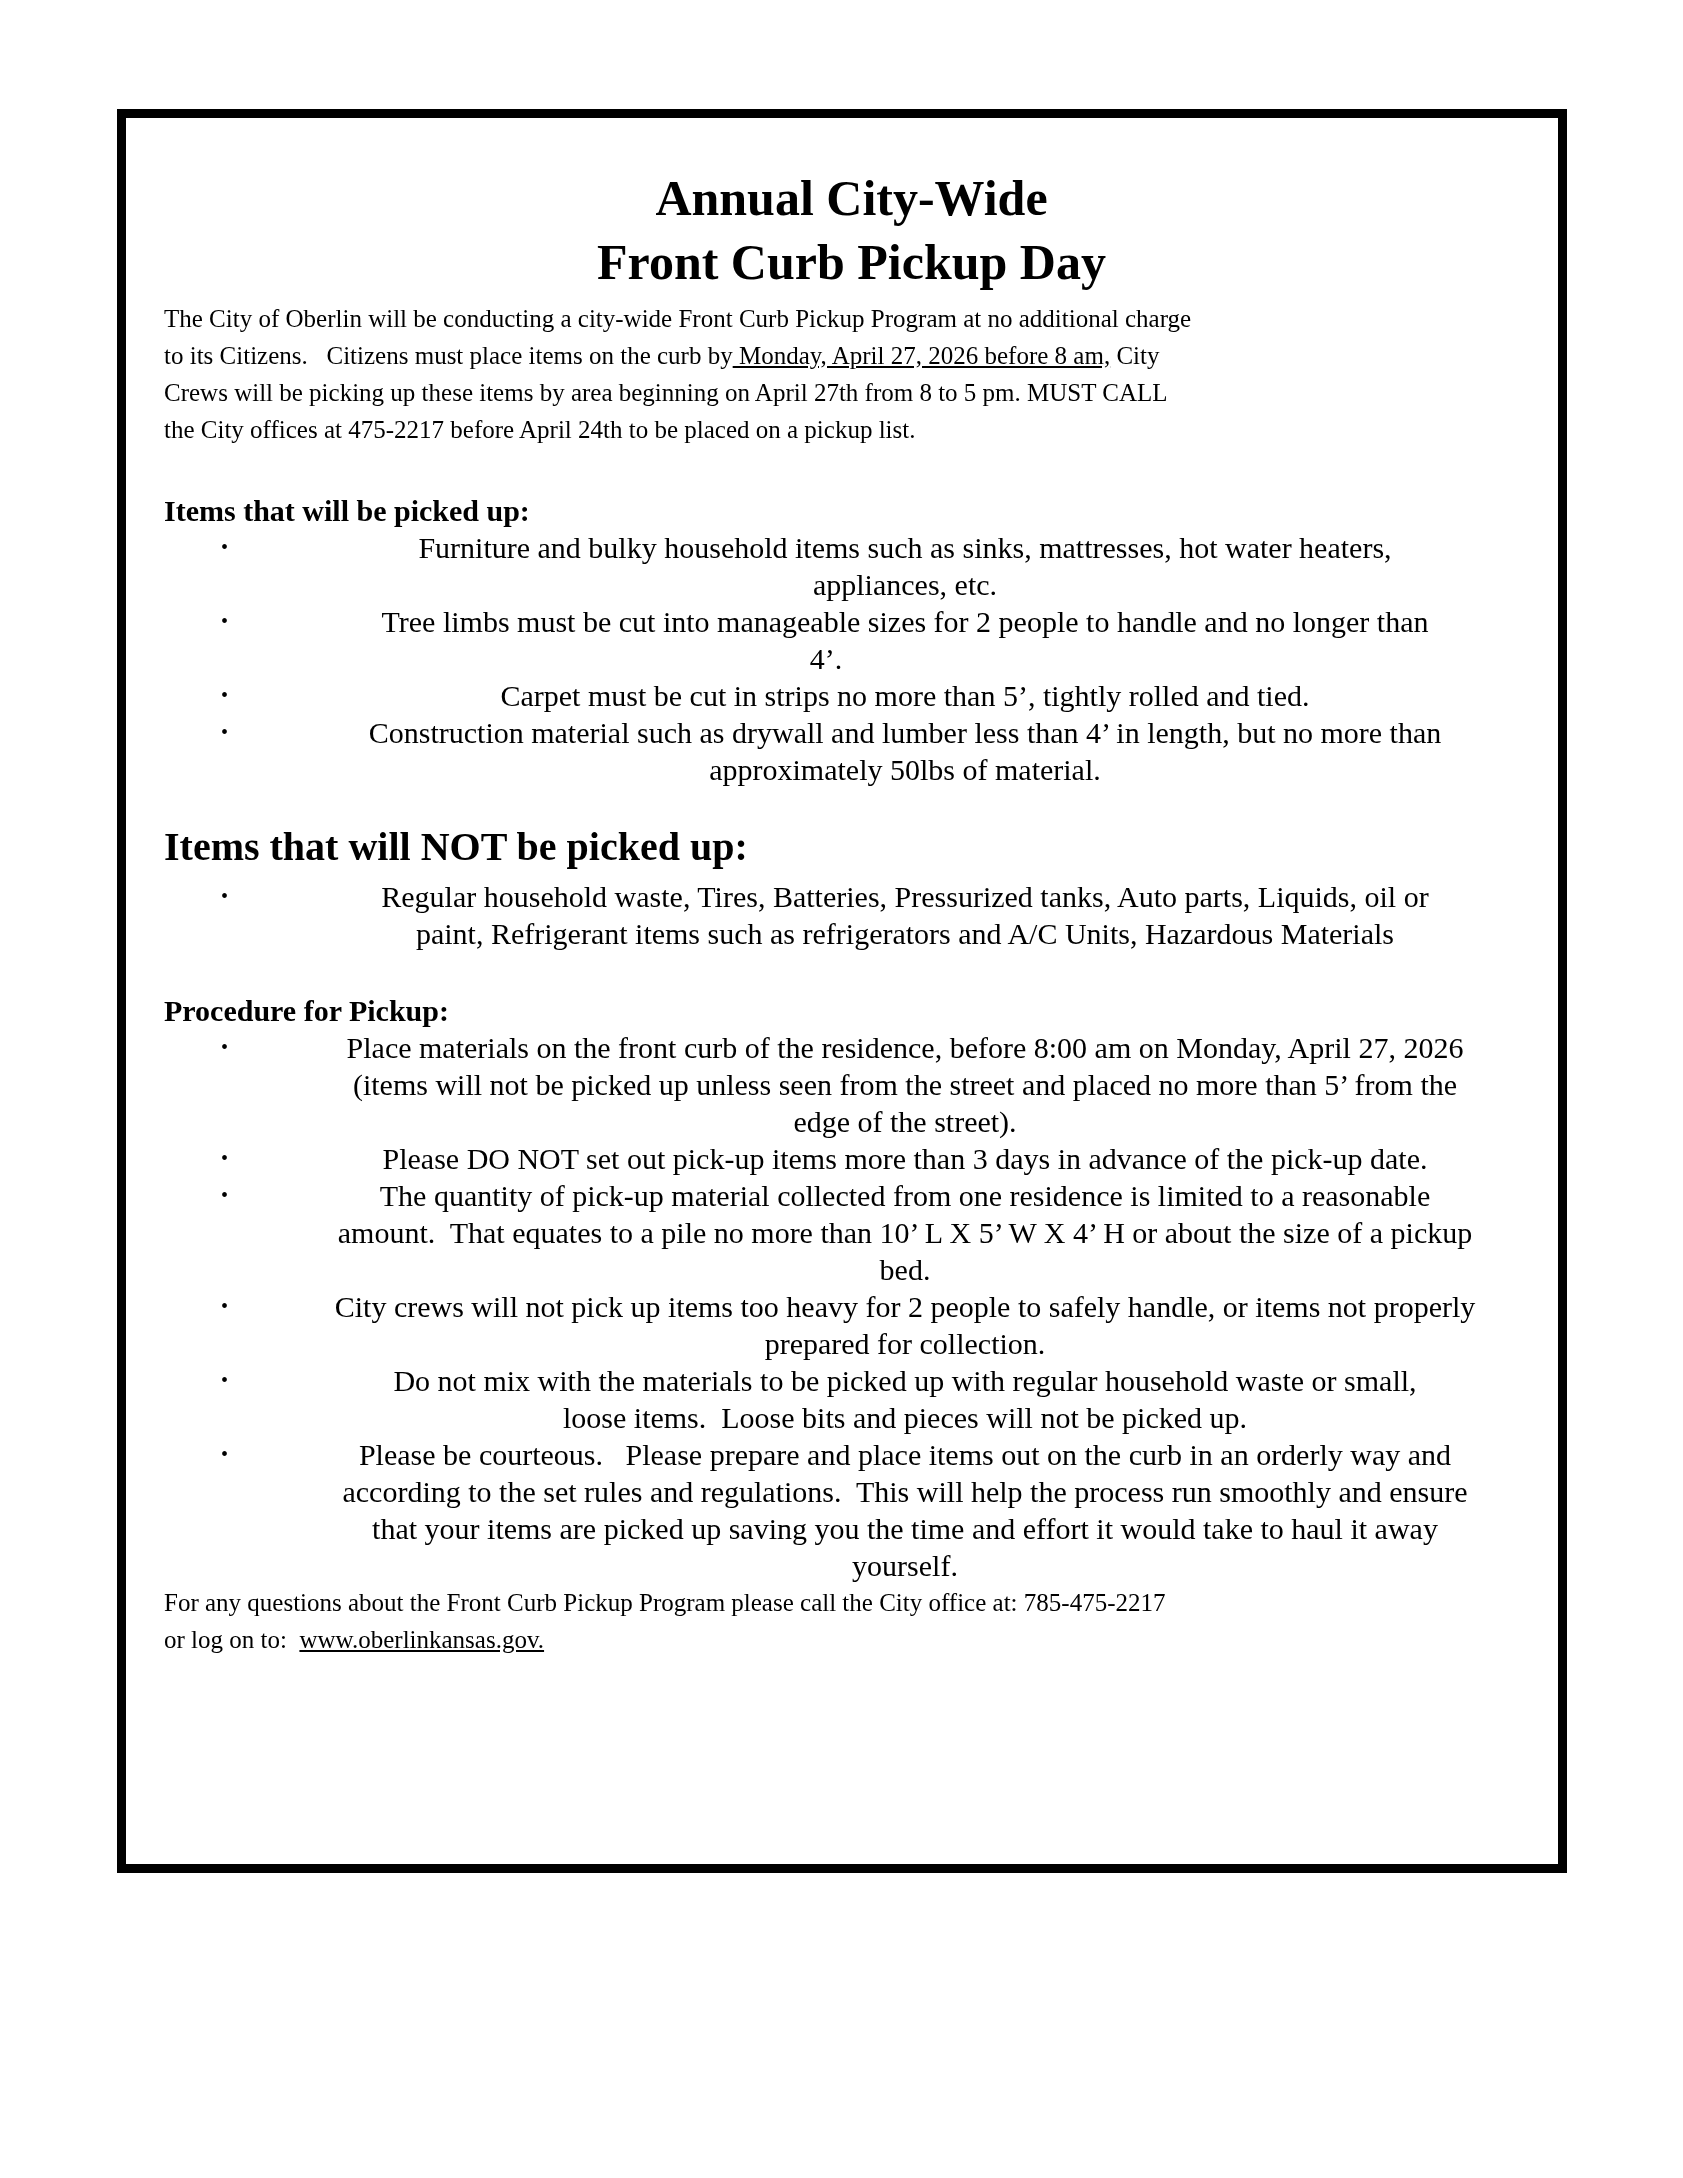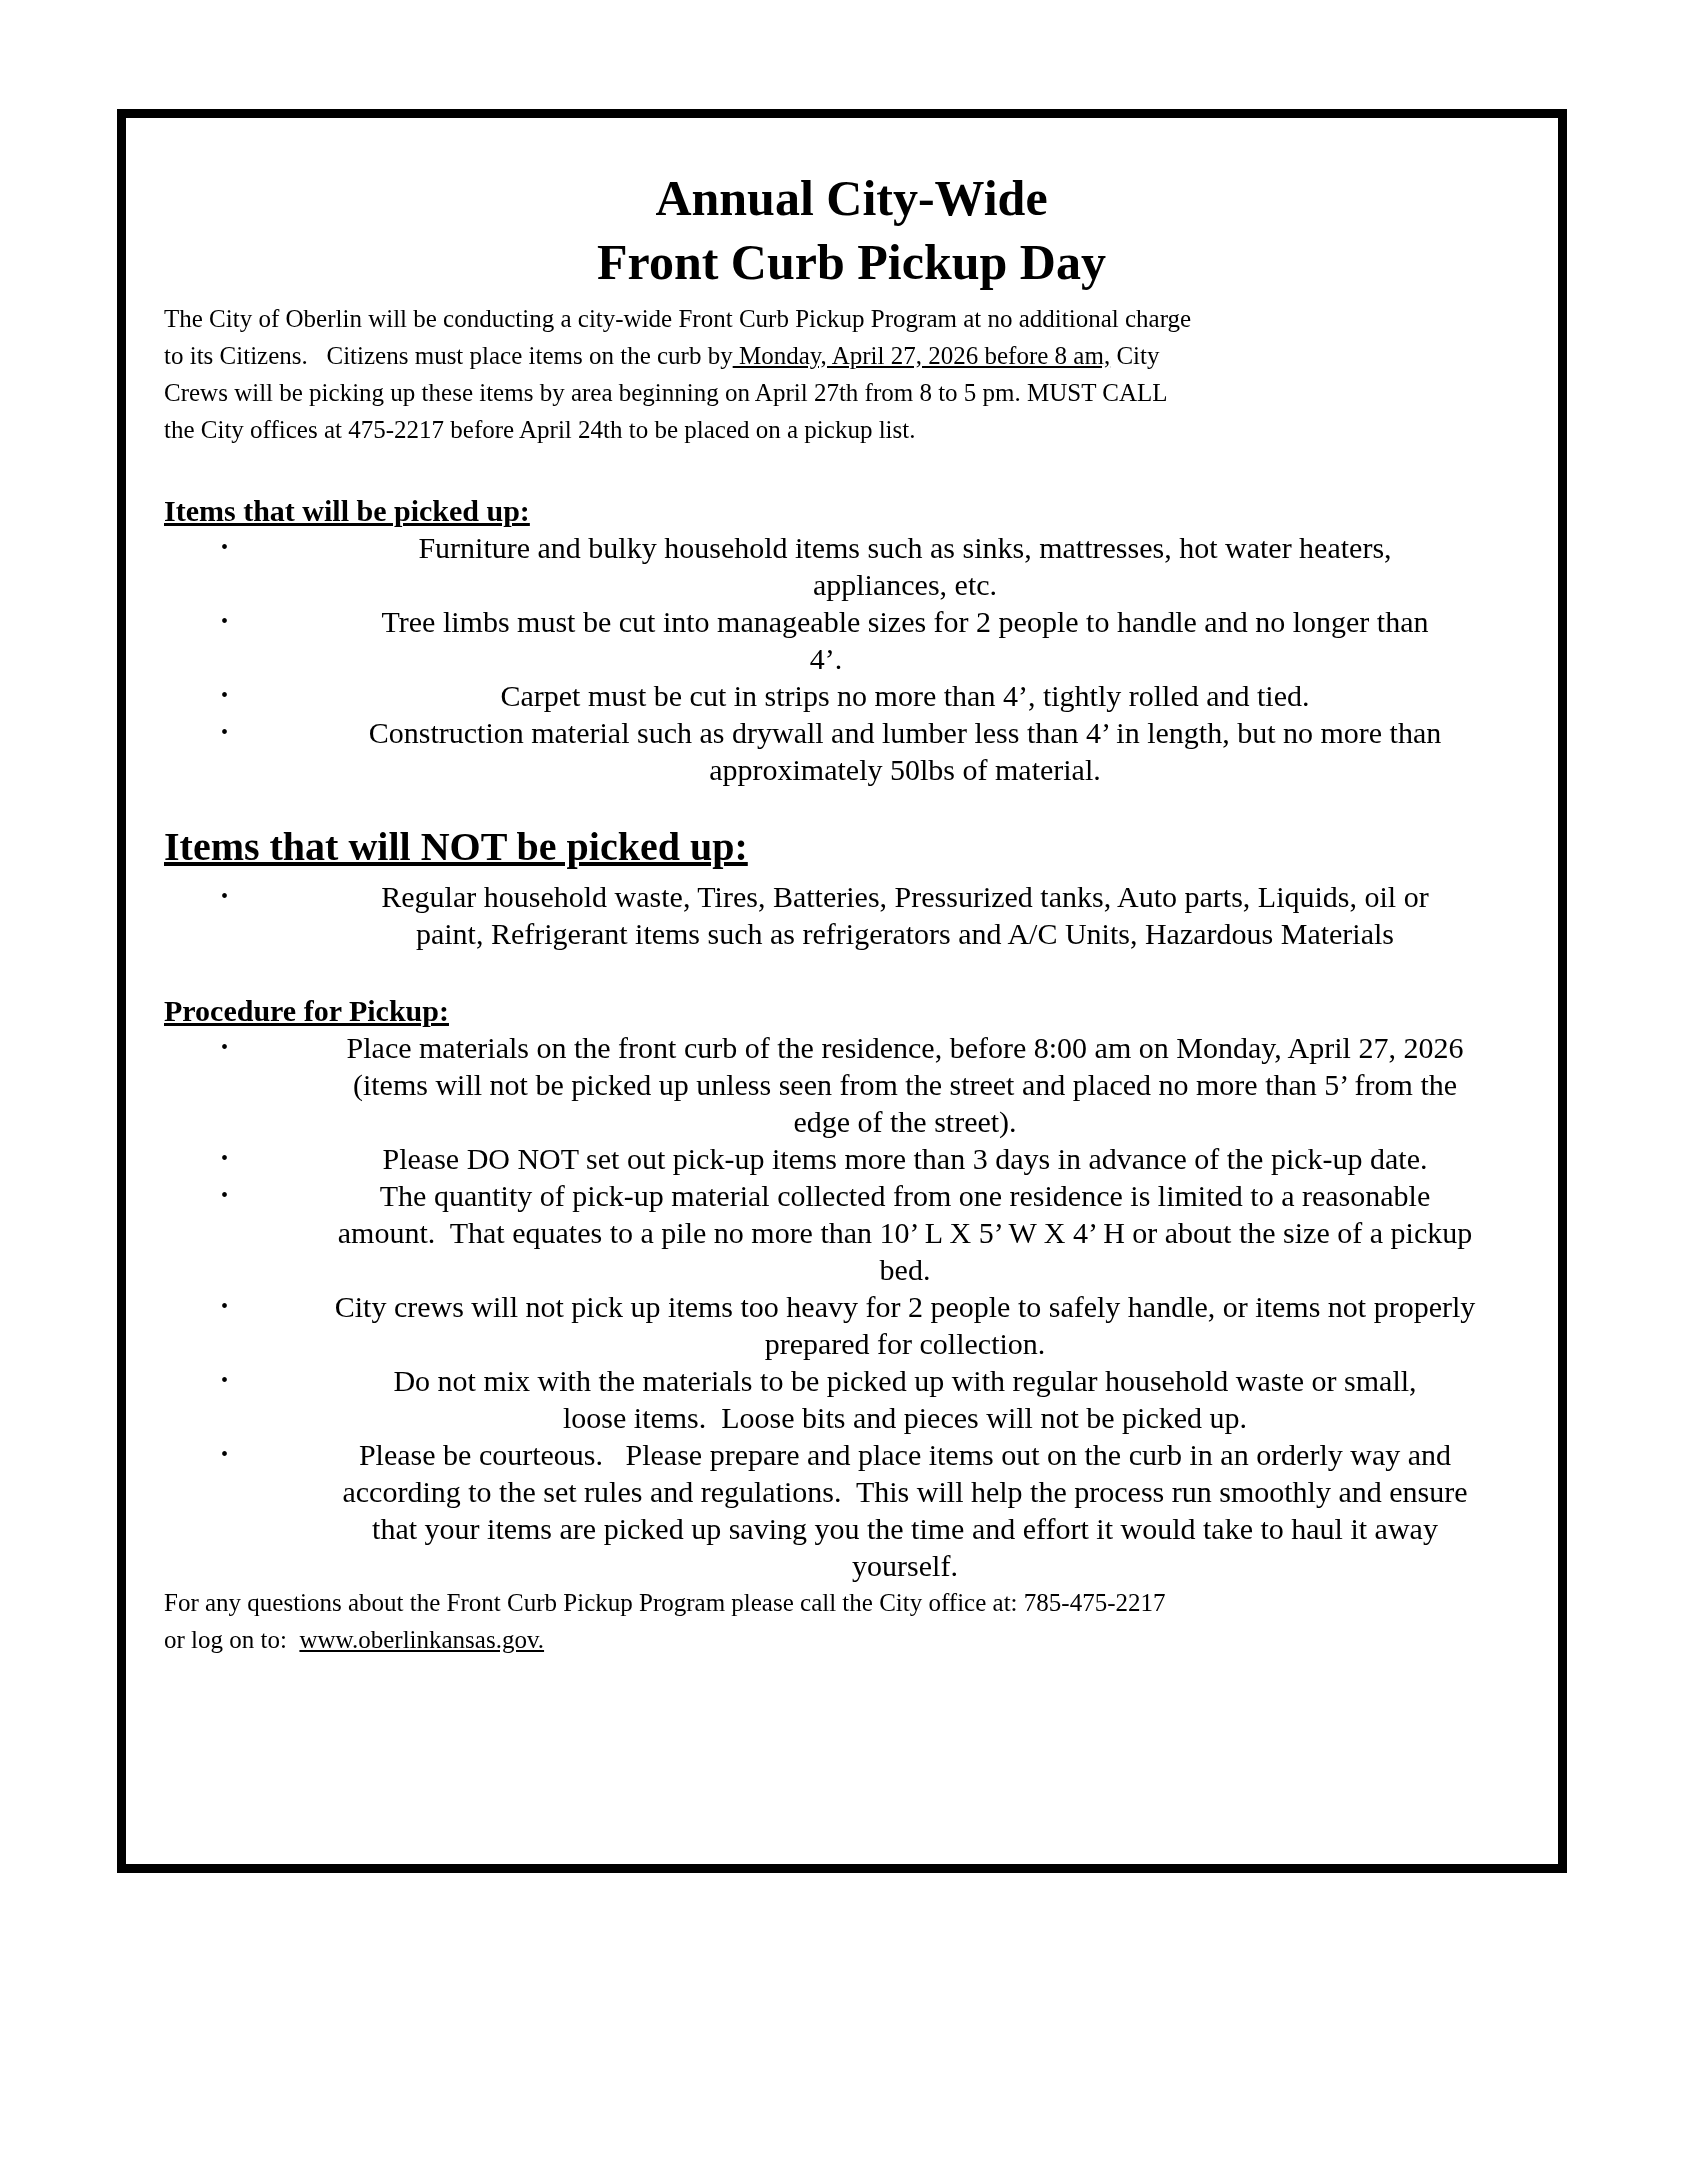--- a/index.html
+++ b/index.html
@@ -33,21 +33,20 @@
   .body {
     margin: 0;
     font-size: 25px;
     line-height: 37px;
     white-space: pre-wrap;
   }
   .intro { margin-top: 6px; }
   .heading {
     margin: 0;
     font-weight: bold;
-    text-decoration: underline;
     white-space: pre-wrap;
   }
   .heading.sm { font-size: 30px; line-height: 37px; }
   .heading.lg { font-size: 40px; line-height: 50px; }
   #heading-pickup { margin-top: 44px; }
   #heading-not { margin-top: 34px; margin-bottom: 6px; }
   #heading-procedure { margin-top: 40px; }
   ul.bullets {
     margin: 0;
     padding: 0;
@@ -87,21 +86,21 @@
 to its Citizens.   Citizens must place items on the curb by</span><span class="b u"> Monday, April 27, 2026 before 8 am,</span><span> City
 Crews will be picking up these items by area beginning on April 27th from 8 to 5 pm. </span><span class="b">MUST CALL
 the City offices at 475-2217 before April 24th to be placed on a pickup list.</span></p>
 
     <h2 class="heading sm" id="heading-pickup">Items that will be picked up:</h2>
     <ul class="bullets">
       <li><span class="b">Furniture and bulky household items</span><span> such as sinks, mattresses, hot water heaters,
 appliances, etc.</span></li>
       <li><span class="b">Tree limbs</span><span> must be cut into manageable sizes for 2 people to handle and no longer than
 </span><span class="out">4’.</span></li>
-      <li><span class="b">Carpet</span><span> must be cut in strips no more than 4’, tightly rolled and tied.</span></li>
+      <li><span class="b">Carpet</span><span> must be cut in strips no more than 5’, tightly rolled and tied.</span></li>
       <li><span class="b">Construction material such as drywall and lumber</span><span> less than 4’ in length, but no more than
 approximately 50lbs of material.</span></li>
     </ul>
 
     <h2 class="heading lg" id="heading-not">Items that will NOT be picked up:</h2>
     <ul class="bullets">
       <li><span class="b">Regular household waste, Tires, Batteries</span><span>, </span><span class="b">Pressurized tanks, Auto parts, Liquids, oil or
 paint, Refrigerant items</span><span> such as refrigerators and A/C Units, </span><span class="b">Hazardous Materials</span></li>
     </ul>
 

